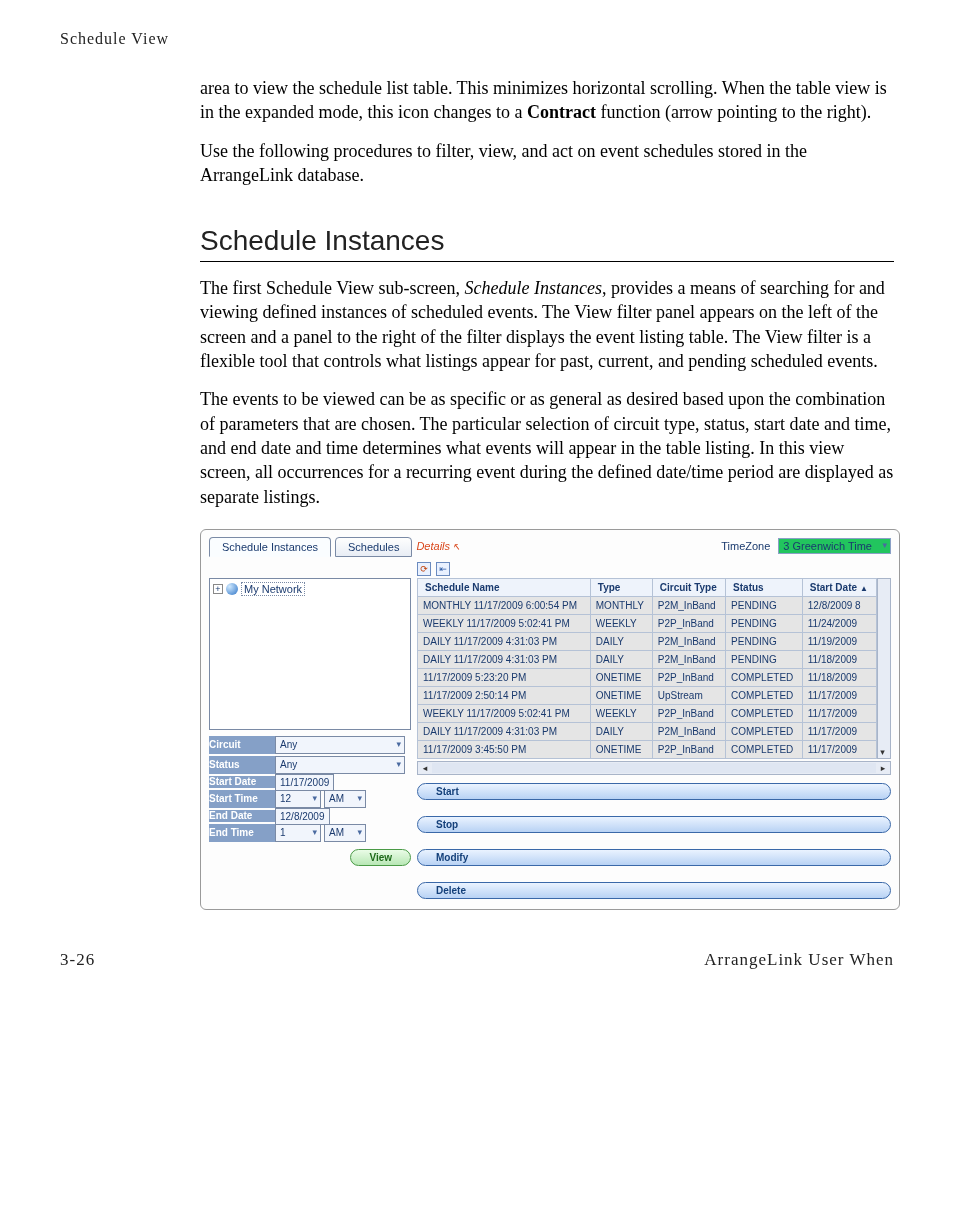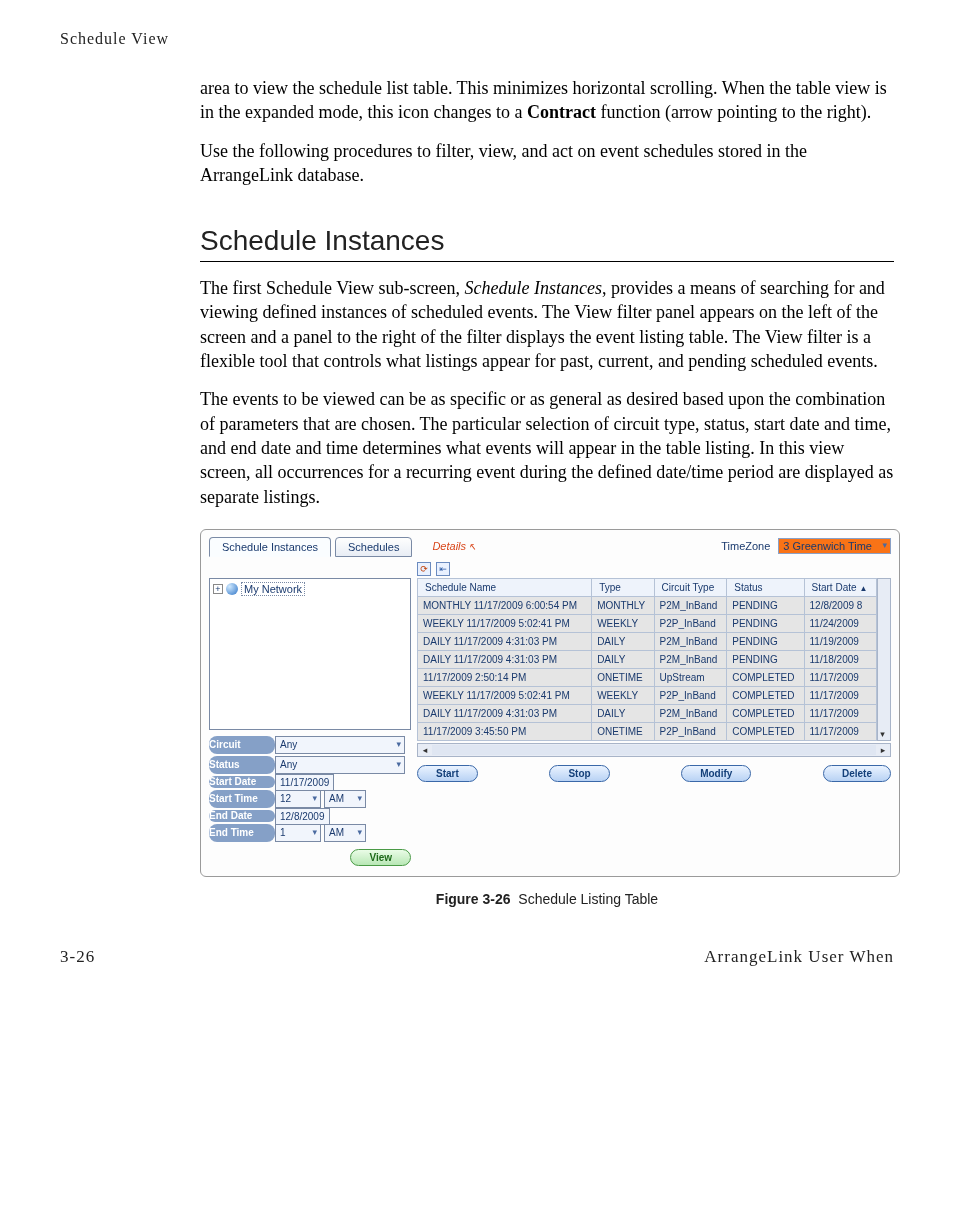--- a/index.html
+++ b/index.html
@@ -79,33 +79,33 @@
     position: relative;
     top: 1px;
   }
   .tab.active {
     background: #fafdff;
     border-bottom: 1px solid #fafdff;
   }
   .details-link {
     color: #d9461a;
     font-style: italic;
-    margin-left: 16px;
+    margin-left: 0;
   }
   .cursor-icon {
     font-size: 10px;
     margin-left: 2px;
   }
   .tz-label {
     margin-left: auto;
     color: #1a3a6e;
   }
   .tz-select {
     border: 1px solid #8aa0c6;
-    background: #f97316;
+    background: #22c55e;
     padding: 1px 18px 1px 4px;
     color: #1a3a6e;
     margin-left: 4px;
     position: relative;
   }
   .tz-select::after {
     content: "▾";
     position: absolute;
     right: 3px;
     top: 1px;
@@ -181,21 +181,20 @@
     padding: 0;
     vertical-align: middle;
   }
   .f-label {
     background: #85a0c7;
     color: #fff;
     font-weight: bold;
     padding: 3px 6px;
     width: 66px;
     font-size: 10px;
-    border-radius: 8px;
   }
   .f-input, .f-select {
     border: 1px solid #7a8aa5;
     background: #f1f5fc;
     padding: 2px 4px;
     color: #1a3a6e;
     font-size: 10px;
     height: 18px;
   }
   .f-select { position: relative; padding-right: 16px; display: inline-block; }
@@ -243,21 +242,21 @@
   }
   .grid th, .grid td {
     border: 1px solid #b5c2d6;
     padding: 3px 5px;
     text-align: left;
     color: #1a3a6e;
     background: #e5e5e5;
   }
   .grid th {
     background: #eef3fb;
-    font-weight: normal;
+    font-weight: bold;
     padding-left: 7px;
   }
   .grid th .sort-arrow {
     font-size: 8px;
     margin-left: 3px;
   }
   .grid tr.running td {
     background: #0f5aa8;
     color: #fff;
   }
@@ -289,20 +288,21 @@
     left: 2px;
     font-size: 9px;
     color: #333;
   }
 
   .bottom-btns {
     display: flex;
     justify-content: space-between;
     gap: 16px;
     margin-top: 8px;
+    flex-direction: column;
   }
 </style>
 </head>
 <body>
 
 <div class="header-title">Schedule View</div>
 
 <p class="body-text">
   <span>area to view the schedule list table. This minimizes horizontal scrolling. When the table view is in the expanded mode, this icon changes to a </span><b>Contract</b><span> function (arrow pointing to the right).</span>
 </p>
@@ -420,20 +420,27 @@
                   <td>11/19/2009</td>
                 </tr>
                 <tr>
                   <td>DAILY 11/17/2009 4:31:03 PM</td>
                   <td>DAILY</td>
                   <td>P2M_InBand</td>
                   <td>PENDING</td>
                   <td>11/18/2009</td>
                 </tr>
                 <tr>
+                  <td>11/17/2009 5:23:20 PM</td>
+                  <td>ONETIME</td>
+                  <td>P2P_InBand</td>
+                  <td>COMPLETED</td>
+                  <td>11/18/2009</td>
+                </tr>
+                <tr>
                   <td>11/17/2009 2:50:14 PM</td>
                   <td>ONETIME</td>
                   <td>UpStream</td>
                   <td>COMPLETED</td>
                   <td>11/17/2009</td>
                 </tr>
                 <tr>
                   <td>WEEKLY 11/17/2009 5:02:41 PM</td>
                   <td>WEEKLY</td>
                   <td>P2P_InBand</td>
@@ -469,21 +476,18 @@
         <div class="bottom-btns">
           <span class="oval-btn">Start</span>
           <span class="oval-btn">Stop</span>
           <span class="oval-btn">Modify</span>
           <span class="oval-btn">Delete</span>
         </div>
       </div>
     </div>
   </div>
 
-  <div class="figure-caption">
-    <b>Figure 3-26</b>&nbsp;&nbsp;<span>Schedule Listing Table</span>
-  </div>
 </div>
 
 <div class="footer">
   <span>3-26</span>
   <span>ArrangeLink User When</span>
 </div>
 
 </body></html>

